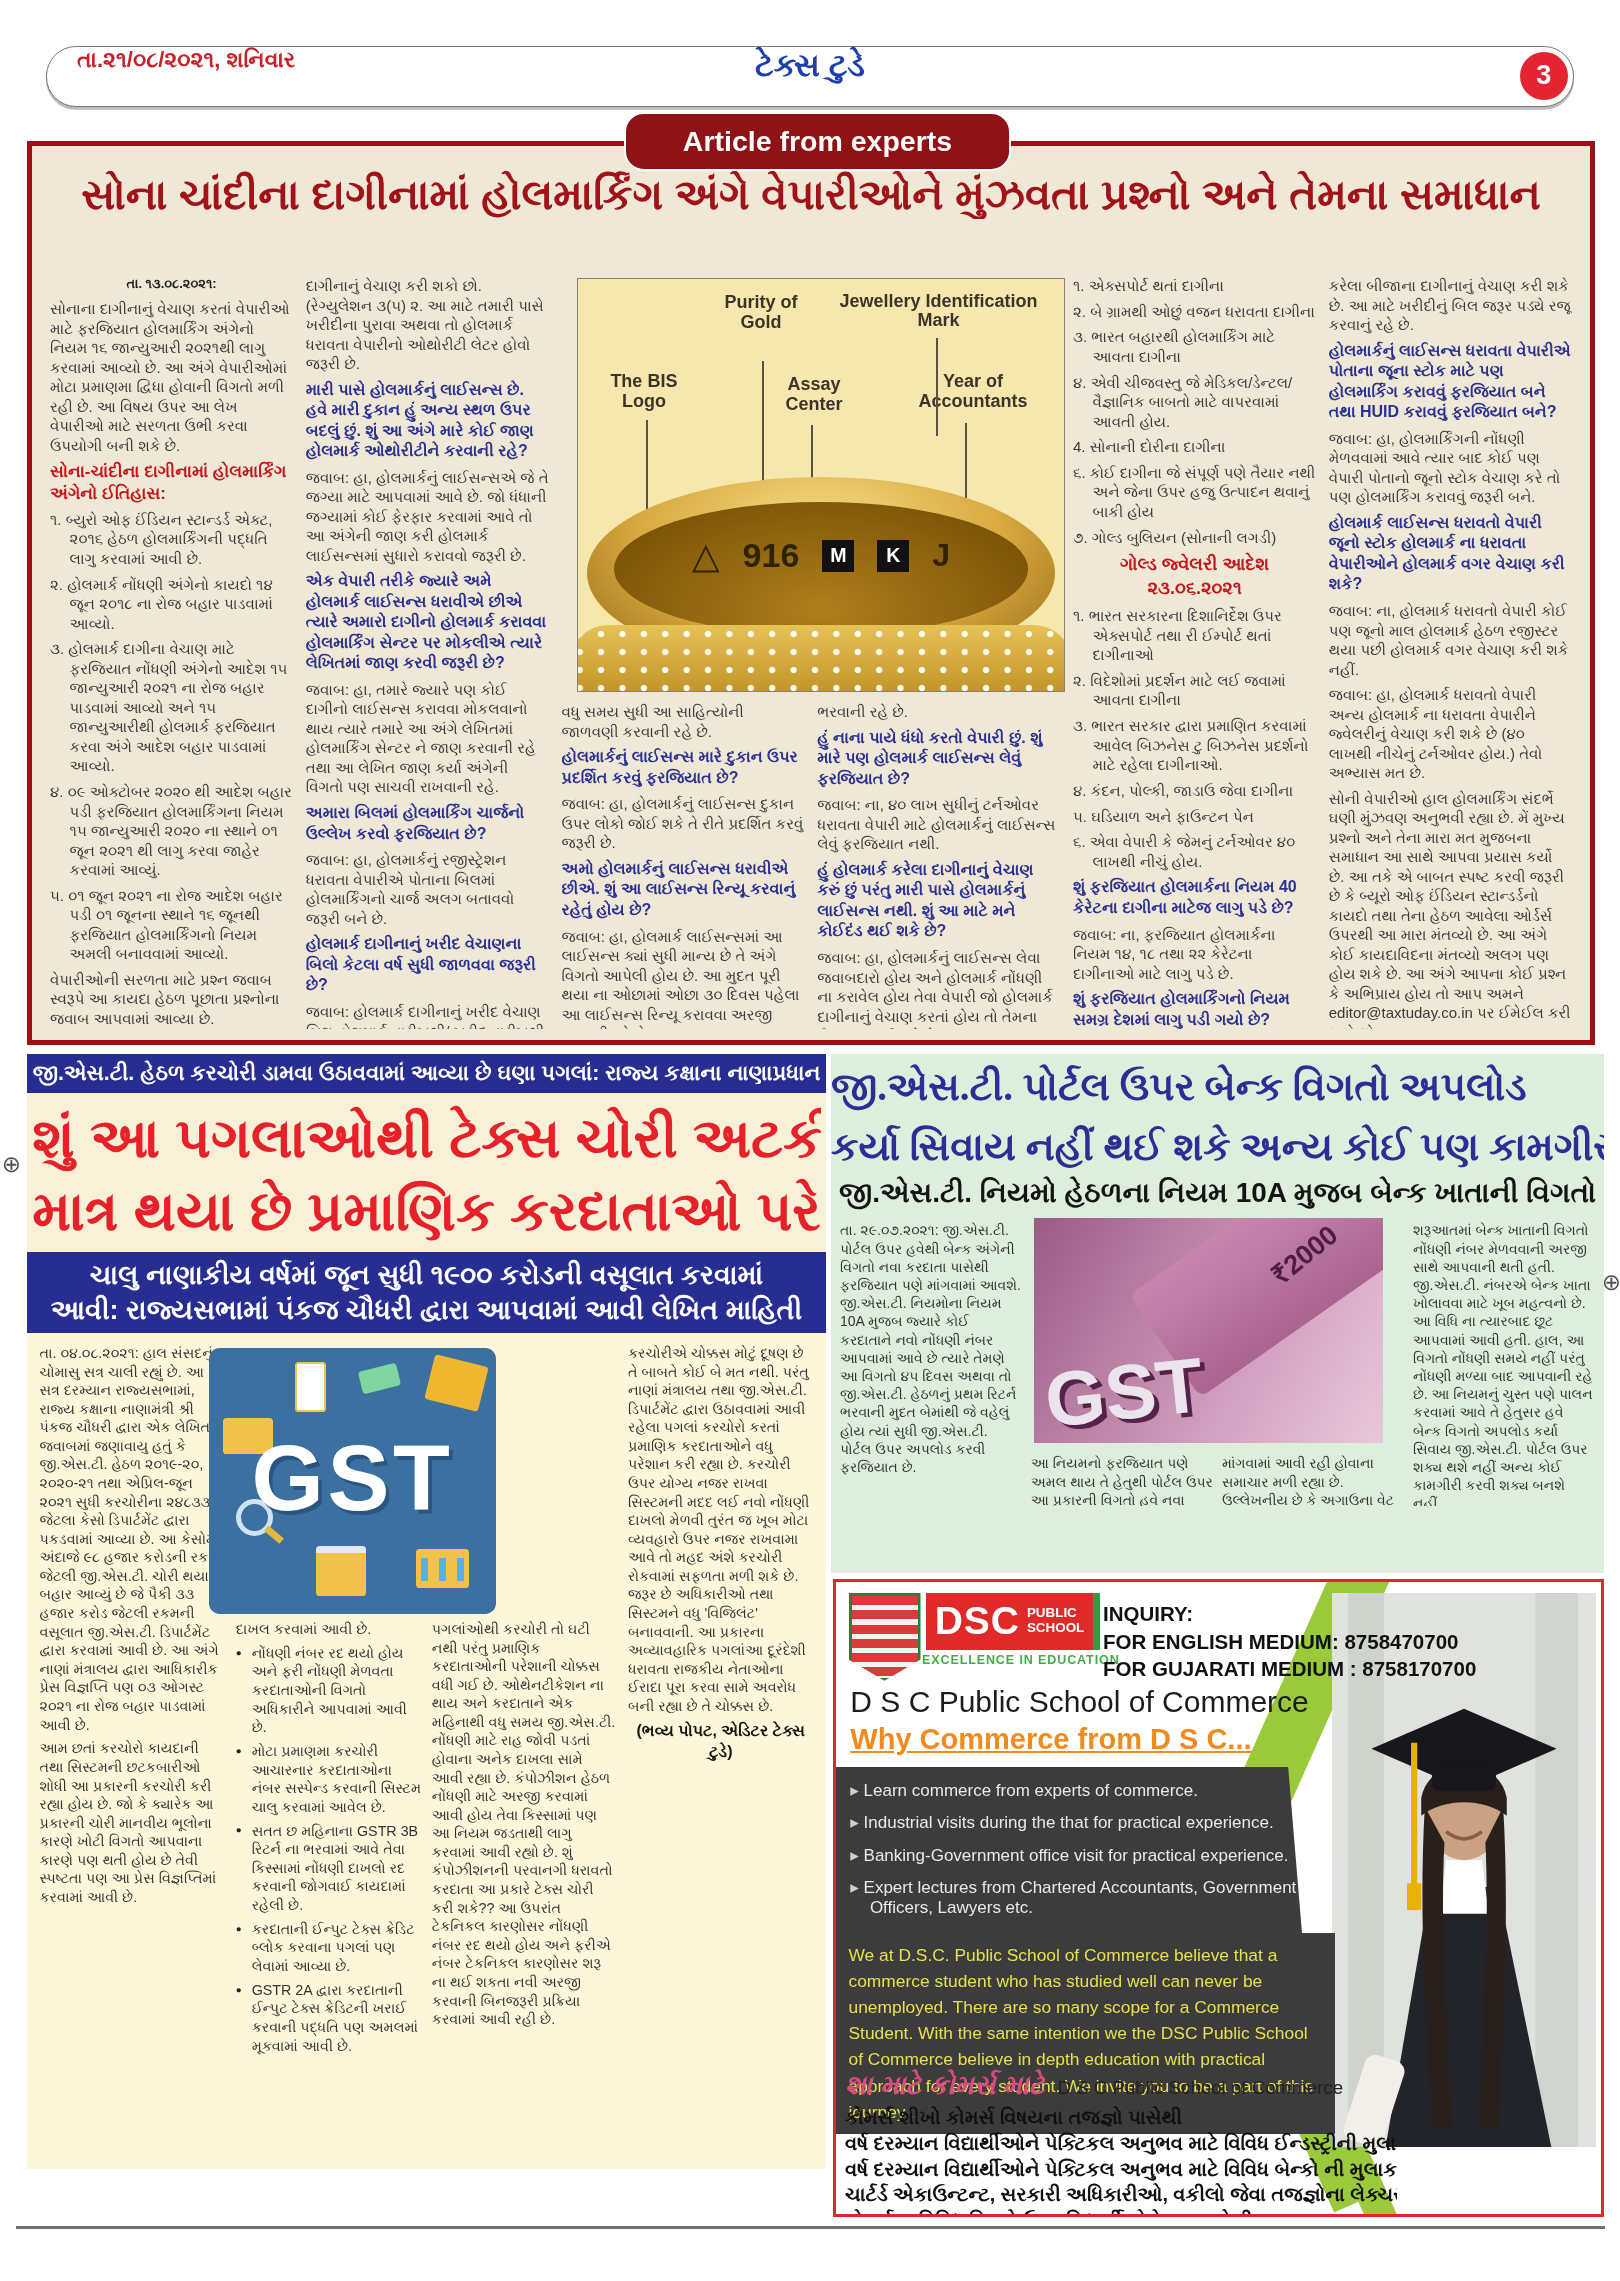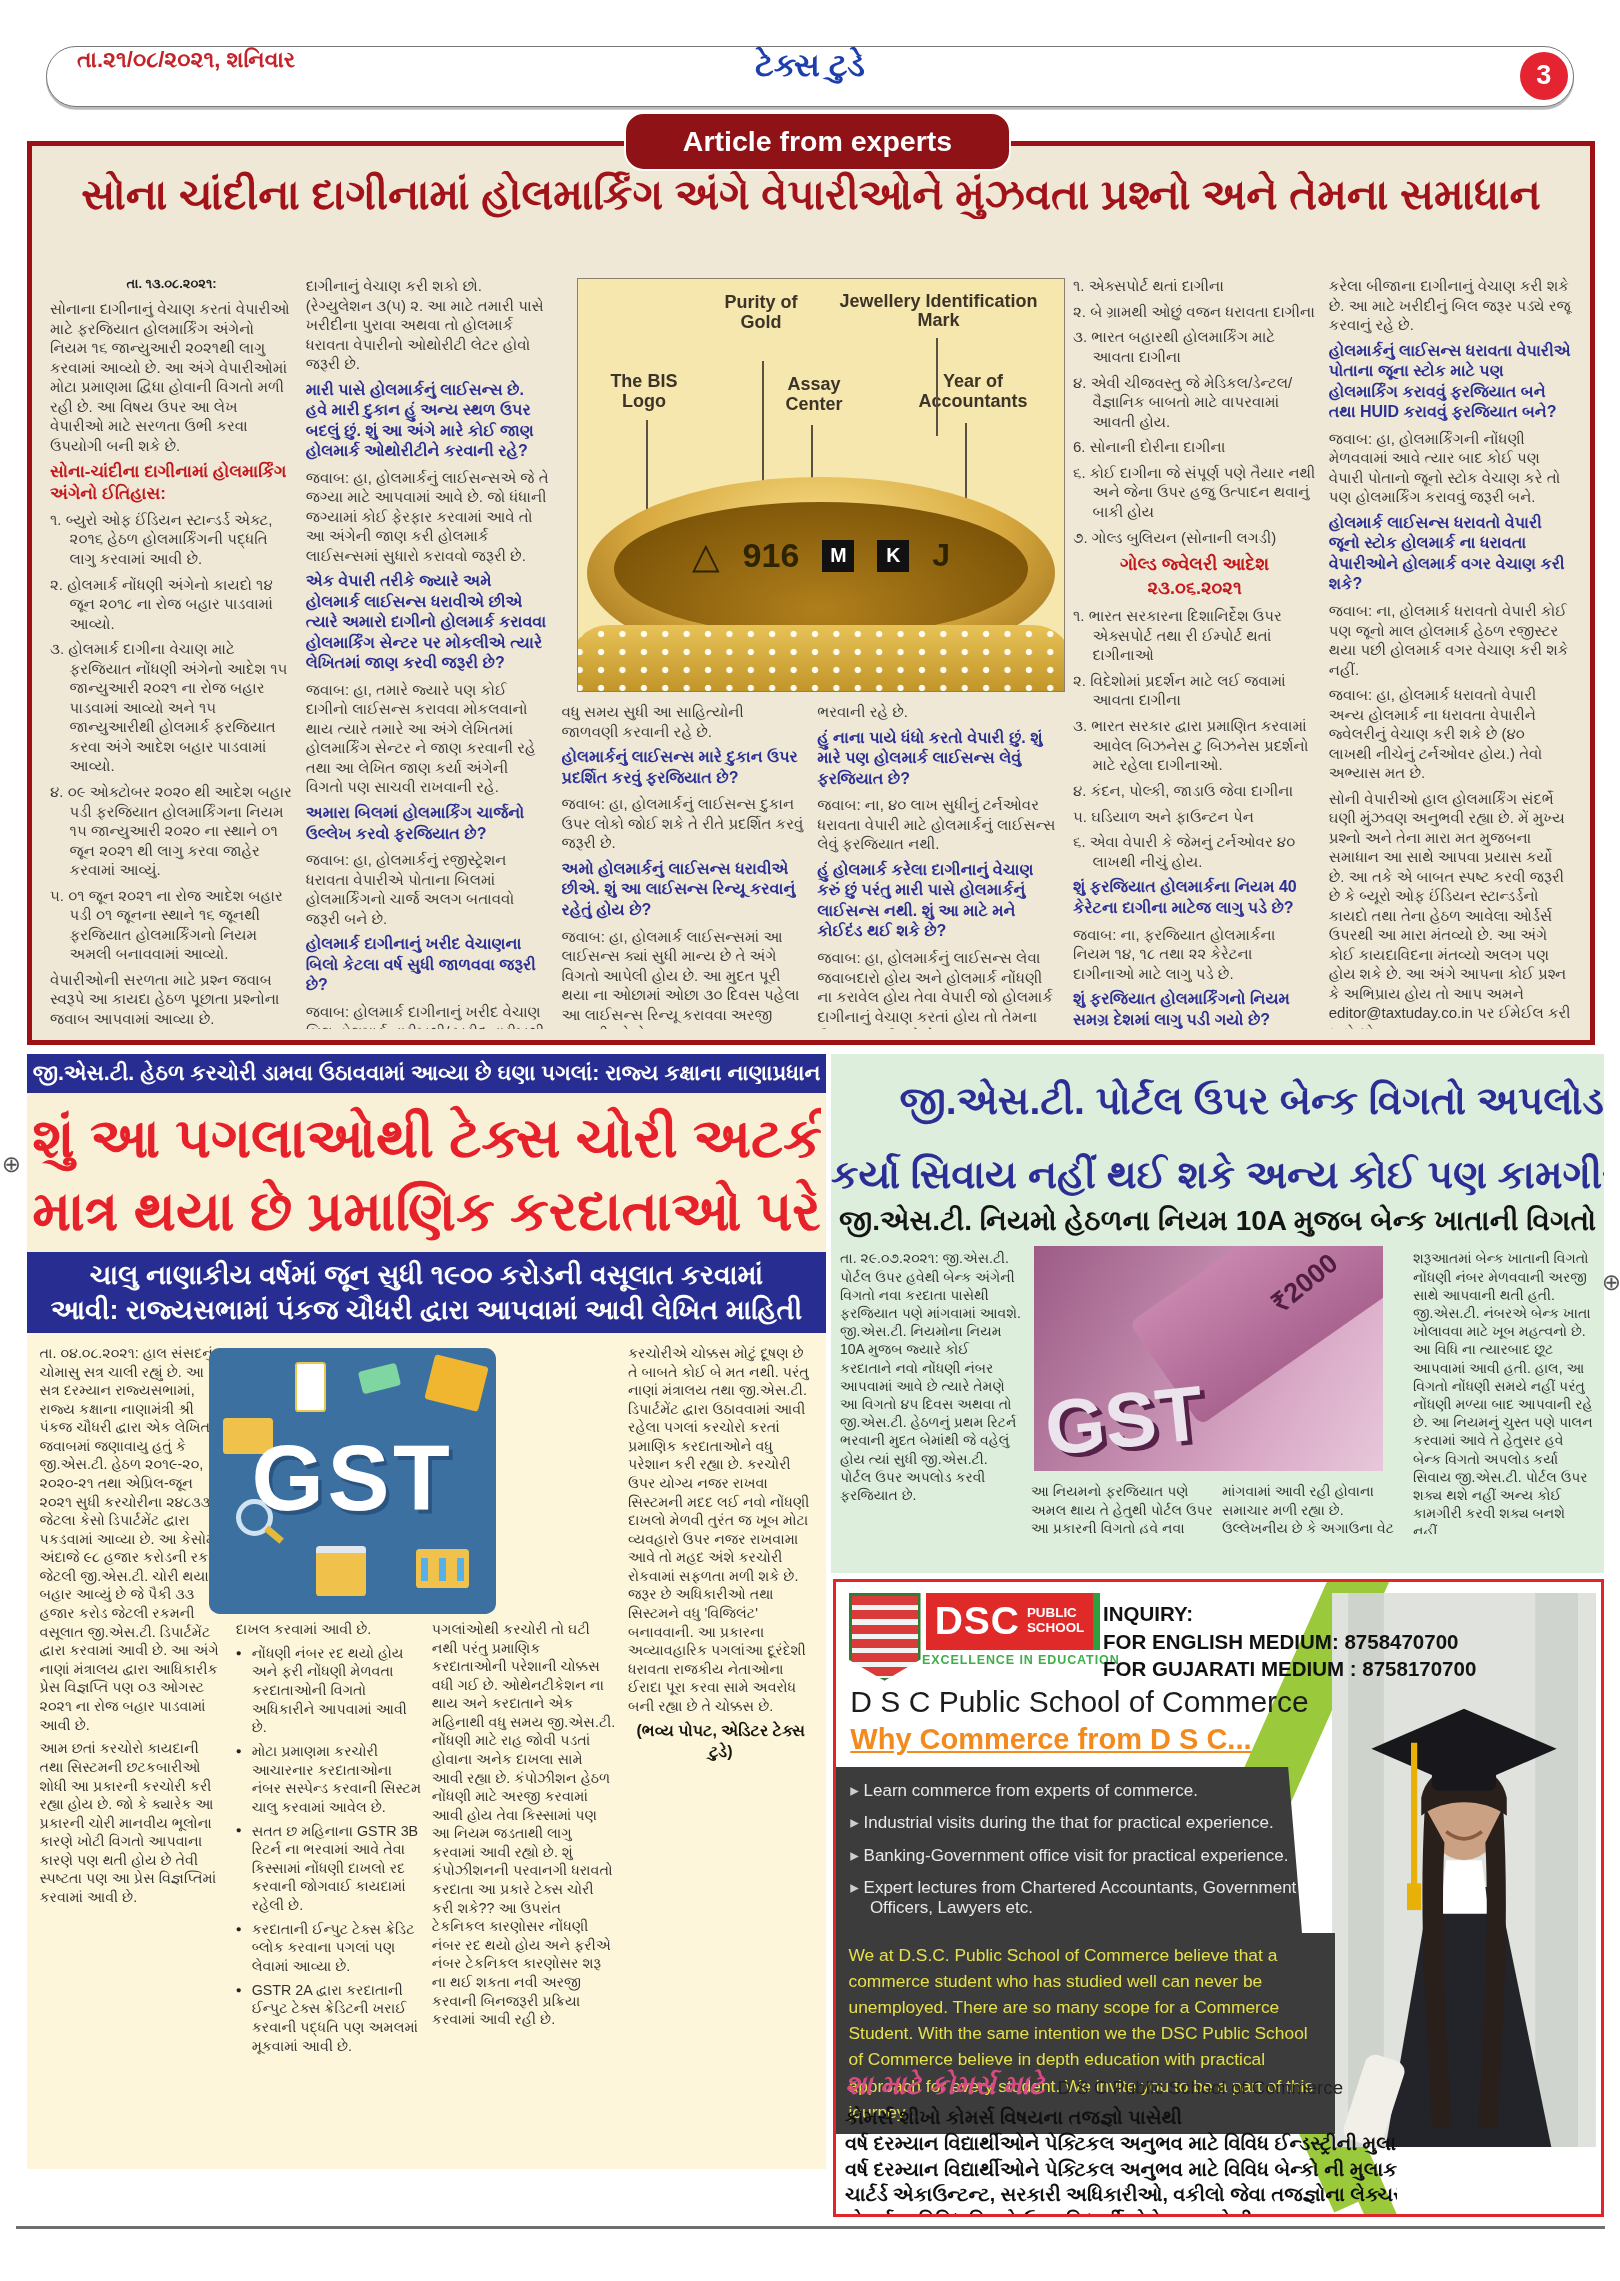--- a/index.html
+++ b/index.html
@@ -76,21 +76,21 @@
   .ic.money{left:151px;top:19.6px;width:39px;height:23px;background:#7fd6a0;transform:rotate(-14deg);}
   .ic.binder{right:12.5px;top:12.5px;width:55px;height:46px;background:#f0b62f;transform:rotate(14deg);}
   .ic.mag{left:27px;top:151px;width:27px;height:27px;border:5.3px solid #cfe3f2;border-radius:50%;background:transparent;}
   .ic.mag::after{content:"";position:absolute;left:23px;top:27px;width:19.6px;height:7.1px;background:#e5b93c;transform:rotate(40deg);}
   .ic.cal{left:107px;top:198px;width:50px;height:43px;background:#f0c24b;border-top:7.1px solid #e2e8ee;}
   .ic.bank{right:27px;top:201px;width:53px;height:39px;background:linear-gradient(#59b0e8,#59b0e8) 5.3px 9px/7.1px 23px no-repeat,
            linear-gradient(#59b0e8,#59b0e8) 23px 9px/7.1px 23px no-repeat,
            linear-gradient(#59b0e8,#59b0e8) 41px 9px/7.1px 23px no-repeat,#f0c24b;}
   
   .gstR{position:absolute;left:831px;top:1054px;width:773px;height:519px;background:#ddeedd;overflow:hidden;}
-  .gstR .h1{color:#2b2f95;font-weight:bold;font-size:39px;text-align:right;line-height:1.35;white-space:nowrap;overflow:hidden;margin-top:21px;}
+  .gstR .h1{color:#2b2f95;font-weight:bold;font-size:39px;text-align:left;line-height:1.35;white-space:nowrap;overflow:hidden;margin-top:7px;font-family:Liberation Serif, serif;}
   .gstR .h2{color:#141414;font-weight:bold;font-size:28px;text-align:center;line-height:1.4;white-space:nowrap;overflow:hidden;}
   .gstR-body{position:relative;display:flex;gap:9px;padding:9px 9px;height:285px;}
   .rcol{flex:1;overflow:hidden;font-size:14px;line-height:1.3;color:#333;}
   .rcol.padtop{padding-top:233px;}
   .noteph{position:absolute;left:203px;top:5.3px;width:349px;height:225px;overflow:hidden;
     background:linear-gradient(120deg,#9c5b85,#d9a8c6 70%,#e7c8da);}
   .note{position:absolute;right:-41px;top:-16px;width:285px;height:125px;background:linear-gradient(#c886ae,#a9648f);
     transform:rotate(-35deg);border-radius:9px;}
   .note span{position:absolute;right:80px;top:48px;font-weight:bold;font-size:27px;color:#4f1d3f;transform:rotate(-4deg);}
   .noteph .gst3d{position:absolute;left:10.7px;bottom:5.3px;font-size:77px;font-weight:bold;color:#ece4ec;
@@ -180,21 +180,21 @@
           <div class="blk bh">હું નાના પાયે ધંધો કરતો વેપારી છું. શું મારે પણ હોલમાર્ક લાઈસન્સ લેવું ફરજિયાત છે?</div>
           <div class="blk p">જવાબ: ના, ૪૦ લાખ સુધીનું ટર્નઓવર ધરાવતા વેપારી માટે હોલમાર્કનું લાઈસન્સ લેવું ફરજિયાત નથી.</div>
           <div class="blk bh">હું હોલમાર્ક કરેલા દાગીનાનું વેચાણ કરું છું પરંતુ મારી પાસે હોલમાર્કનું લાઈસન્સ નથી. શું આ માટે મને કોઈદંડ થઈ શકે છે?</div>
           <div class="blk p">જવાબ: હા, હોલમાર્કનું લાઈસન્સ લેવા જવાબદારો હોય અને હોલમાર્ક નોંધણી ના કરાવેલ હોય તેવા વેપારી જો હોલમાર્ક દાગીનાનું વેચાણ કરતાં હોય તો તેમના ઉપર દંડ થઈ શકે છે.</div>
         </div>
       <div class="a1col">
           <div class="blk n">૧. એક્સપોર્ટ થતાં દાગીના</div>
           <div class="blk n">૨. બે ગ્રામથી ઓછું વજન ધરાવતા દાગીના</div>
           <div class="blk n">૩. ભારત બહારથી હોલમાર્કિંગ માટે આવતા દાગીના</div>
           <div class="blk n">૪. એવી ચીજવસ્તુ જે મેડિકલ/ડેન્ટલ/વૈજ્ઞાનિક બાબતો માટે વાપરવામાં આવતી હોય.</div>
-          <div class="blk n">6. સોનાની દોરીના દાગીના</div>
+          <div class="blk n">4. સોનાની દોરીના દાગીના</div>
           <div class="blk n">૬. કોઈ દાગીના જે સંપૂર્ણ પણે તૈયાર નથી અને જેના ઉપર હજુ ઉત્પાદન થવાનું બાકી હોય</div>
           <div class="blk n">૭. ગોલ્ડ બુલિયન (સોનાની લગડી)</div>
           <div class="blk rc">ગોલ્ડ જ્વેલરી આદેશ ૨૩.૦૬.૨૦૨૧</div>
           <div class="blk n">૧. ભારત સરકારના દિશાનિર્દેશ ઉપર એક્સપોર્ટ તથા રી ઈમ્પોર્ટ થતાં દાગીનાઓ</div>
           <div class="blk n">૨. વિદેશોમાં પ્રદર્શન માટે લઈ જવામાં આવતા દાગીના</div>
           <div class="blk n">૩. ભારત સરકાર દ્વારા પ્રમાણિત કરવામાં આવેલ બિઝનેસ ટુ બિઝનેસ પ્રદર્શનો માટે રહેલા દાગીનાઓ.</div>
           <div class="blk n">૪. કંદન, પોલ્કી, જાડાઉ જેવા દાગીના</div>
           <div class="blk n">૫. ઘડિયાળ અને ફાઉન્ટન પેન</div>
           <div class="blk n">૬. એવા વેપારી કે જેમનું ટર્નઓવર ૪૦ લાખથી નીચું હોય.</div>
           <div class="blk bh">શું ફરજિયાત હોલમાર્કના નિયમ 40 કેરેટના દાગીના માટેજ લાગુ પડે છે?</div>

